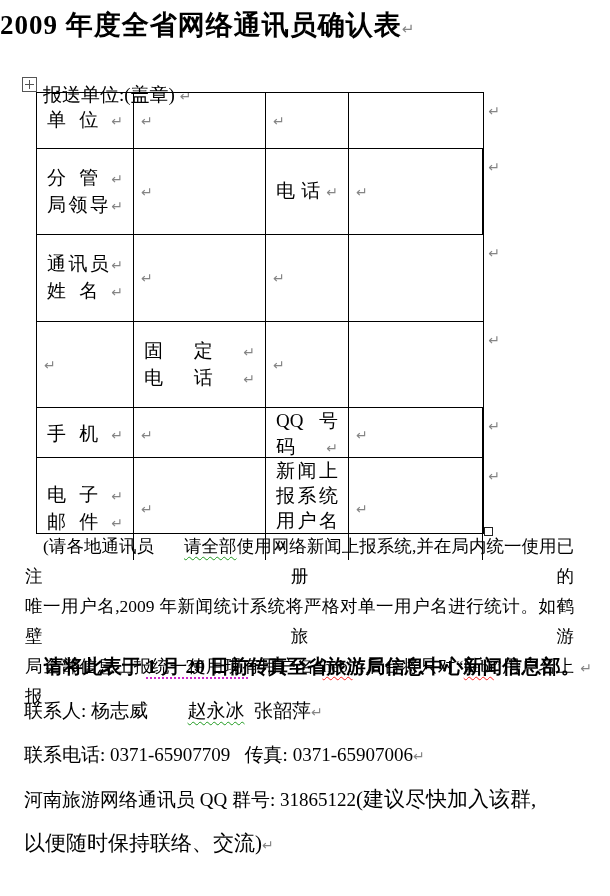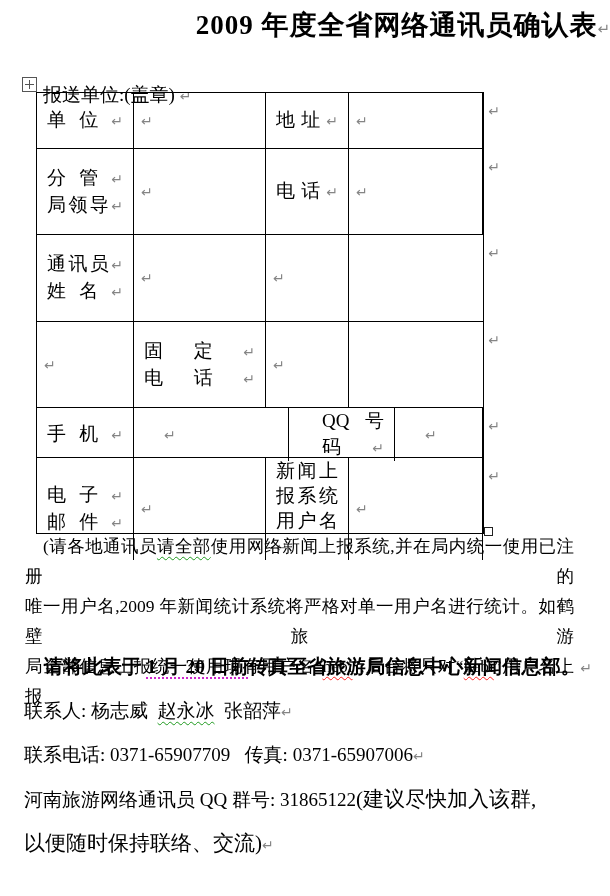--- a/index.html
+++ b/index.html
@@ -3,21 +3,21 @@
 <meta charset="utf-8">
 <style>
   html,body { margin:0; padding:0; background:#fff; }
   .page {
     position:relative; width:610px; height:896px; background:#ffffff;
     font-family:"Liberation Serif","DejaVu Serif",serif; color:#000;
     overflow:hidden;
   }
   
   .title {
-    position:absolute; top:7px; left:0; right:0; text-align:right;
+    position:absolute; top:7px; left:0; right:0; text-align:left;
     font-size:27px; font-weight:bold; letter-spacing:1px;
   }
   .title .pil { font-size:15px; }
   
   .unit-line { position:absolute; left:24px; top:60px; font-size:19px; white-space:pre-wrap; }
   
   .pil {
     color:#858585; font-size:14px; font-weight:normal;
     font-family:"DejaVu Sans","Liberation Sans",sans-serif;
     letter-spacing:0;
@@ -45,21 +45,21 @@
   .note-line.fill { text-align:justify; text-align-last:justify; }
   .note-line.indent { text-indent:18px; }
   
   .footer { position:absolute; left:24px; top:651px; width:568px; font-size:19px; }
   .fline { line-height:28px; margin-top:15px; white-space:pre-wrap; }
   .fline:first-child { margin-top:2px;margin-left:20px; }
   .fline.bold { font-weight:bold; font-size:19.5px; }
   .seg-small { font-size:21px; }
   
   .u-red-wavy   { text-decoration-line:underline; text-decoration-style:wavy; text-decoration-color:#ff2020; text-decoration-thickness:1px; text-underline-offset:4px; }
-  .u-green-wavy { text-decoration-line:underline; text-decoration-style:wavy; text-decoration-color:#1f9a1f; text-decoration-thickness:1px; text-underline-offset:4px; }
+  .u-green-wavy { text-decoration-line:underline; text-decoration-style:wavy; text-decoration-color:#1f9a1f; text-decoration-thickness:1px; text-underline-offset:4px;margin-left:30px; }
   .u-red-wavy-light { text-decoration-line:underline; text-decoration-style:wavy; text-decoration-color:#ff9a9a; text-decoration-thickness:1px; text-underline-offset:3px; }
   .u-purple-dot { text-decoration-line:underline; text-decoration-style:dotted; text-decoration-color:#cc29cc; text-decoration-thickness:2px; text-underline-offset:4px; }
 </style>
 </head>
 <body>
 
 <div class="page">
 
   <div class="title">
     <span>2009 年度全省网络通讯员确认表</span><span class="pil">↵</span>
@@ -72,23 +72,20 @@
   <div class="mh"></div>
 
   <div class="doc-table">
     <div id="table-rows">
         <div class="trow" style="height: 55px;">
           <div class="cell lbl">
             <div class="lline"><span>单位</span><span class="pil">↵</span></div>
           </div>
           <div class="cell val">
             <span class="pil">↵</span>
-          </div>
-          <div class="cell lbl">
-            <div class="lline"><span>地址</span><span class="pil">↵</span></div>
           </div>
           <div class="cell val">
             <span class="pil">↵</span>
           </div>
           <span class="pil rowmark">↵</span>
         </div>
         <div class="trow" style="height: 85px;">
           <div class="cell lbl">
             <div class="lline"><span>分管</span><span class="pil">↵</span></div>
             <div class="lline"><span>局领导</span><span class="pil">↵</span></div>
@@ -123,21 +120,21 @@
           </div>
           <div class="cell lbl">
             <div class="lline"><span>固定</span><span class="pil">↵</span></div>
             <div class="lline"><span>电话</span><span class="pil">↵</span></div>
           </div>
           <div class="cell val">
             <span class="pil">↵</span>
           </div>
           <span class="pil rowmark">↵</span>
         </div>
-        <div class="trow" style="height: 49px; gap: 23px;">
+        <div class="trow" style="height: 49px;">
           <div class="cell lbl">
             <div class="lline"><span>手机</span><span class="pil">↵</span></div>
           </div>
           <div class="cell val">
             <span class="pil">↵</span>
           </div>
           <div class="cell lbl">
             <div class="lline"><span>QQ 号码</span><span class="pil">↵</span></div>
           </div>
           <div class="cell val">

